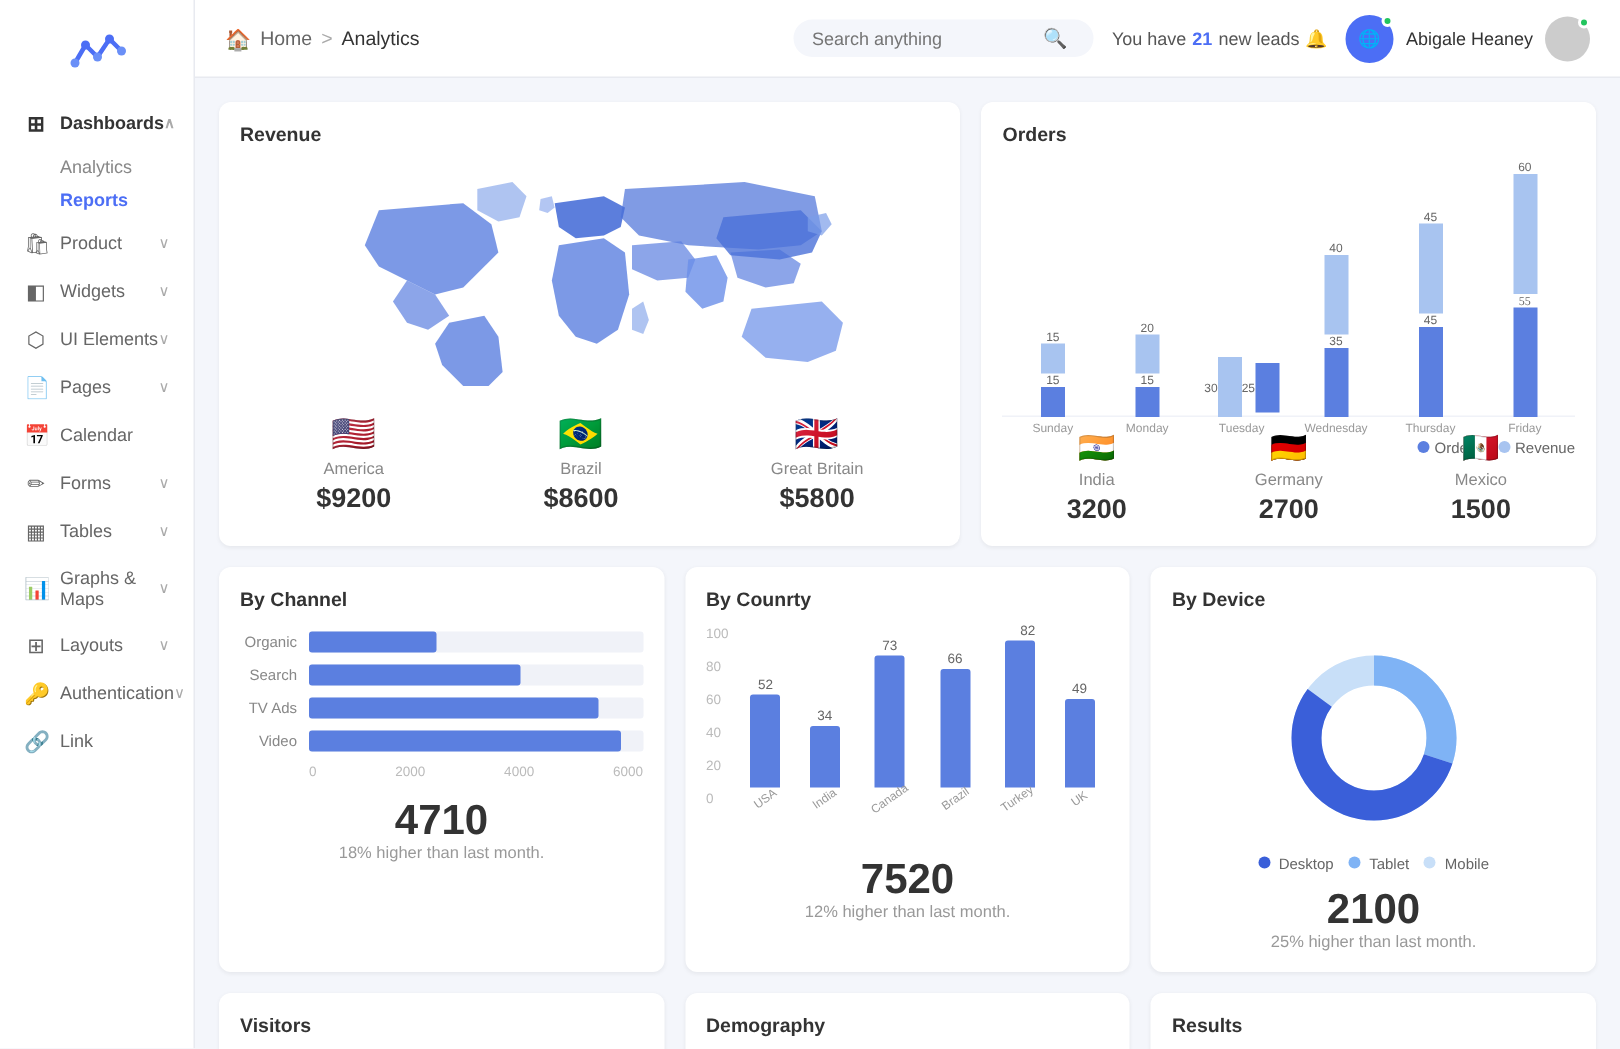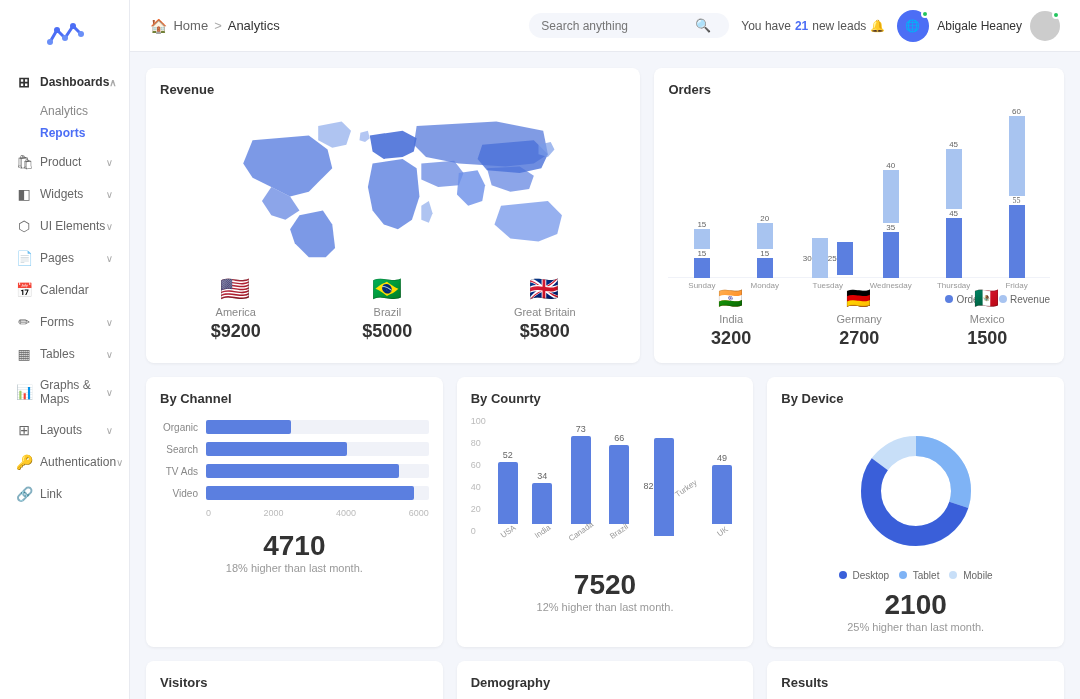--- a/index.html
+++ b/index.html
@@ -253,21 +253,21 @@
         </div>
         <div class="country-flags">
           <div class="country-item">
             <div class="flag">🇺🇸</div>
             <div class="country-name">America</div>
             <div class="country-value">$9200</div>
           </div>
           <div class="country-item">
             <div class="flag">🇧🇷</div>
             <div class="country-name">Brazil</div>
-            <div class="country-value">$5000</div>
+            <div class="country-value">$8600</div>
           </div>
           <div class="country-item">
             <div class="flag">🇬🇧</div>
             <div class="country-name">Great Britain</div>
             <div class="country-value">$5800</div>
           </div>
         </div>
       </div>
 
       <div class="card orders-card">
@@ -428,21 +428,21 @@
             <div style="display:flex;flex-direction:column;align-items:center;">
               <span style="font-size:9px;color:#666;margin-bottom:2px;">73</span>
               <div style="width:20px;height:88px;background:#5b7fe0;border-radius:2px 2px 0 0;"></div>
               <span style="font-size:8px;color:#999;margin-top:3px;transform:rotate(-35deg);display:block;">Canada</span>
             </div>
             <div style="display:flex;flex-direction:column;align-items:center;">
               <span style="font-size:9px;color:#666;margin-bottom:2px;">66</span>
               <div style="width:20px;height:79px;background:#5b7fe0;border-radius:2px 2px 0 0;"></div>
               <span style="font-size:8px;color:#999;margin-top:3px;transform:rotate(-35deg);display:block;">Brazil</span>
             </div>
-            <div style="display:flex;align-items:center;">
+            <div style="display:flex;flex-direction:column;align-items:flex-end;">
               <span style="font-size:9px;color:#666;margin-bottom:2px;">82</span>
               <div style="width:20px;height:98px;background:#5b7fe0;border-radius:2px 2px 0 0;"></div>
               <span style="font-size:8px;color:#999;margin-top:3px;transform:rotate(-35deg);display:block;">Turkey</span>
             </div>
             <div style="display:flex;flex-direction:column;align-items:center;">
               <span style="font-size:9px;color:#666;margin-bottom:2px;">49</span>
               <div style="width:20px;height:59px;background:#5b7fe0;border-radius:2px 2px 0 0;"></div>
               <span style="font-size:8px;color:#999;margin-top:3px;transform:rotate(-35deg);display:block;">UK</span>
             </div>
           </div>

